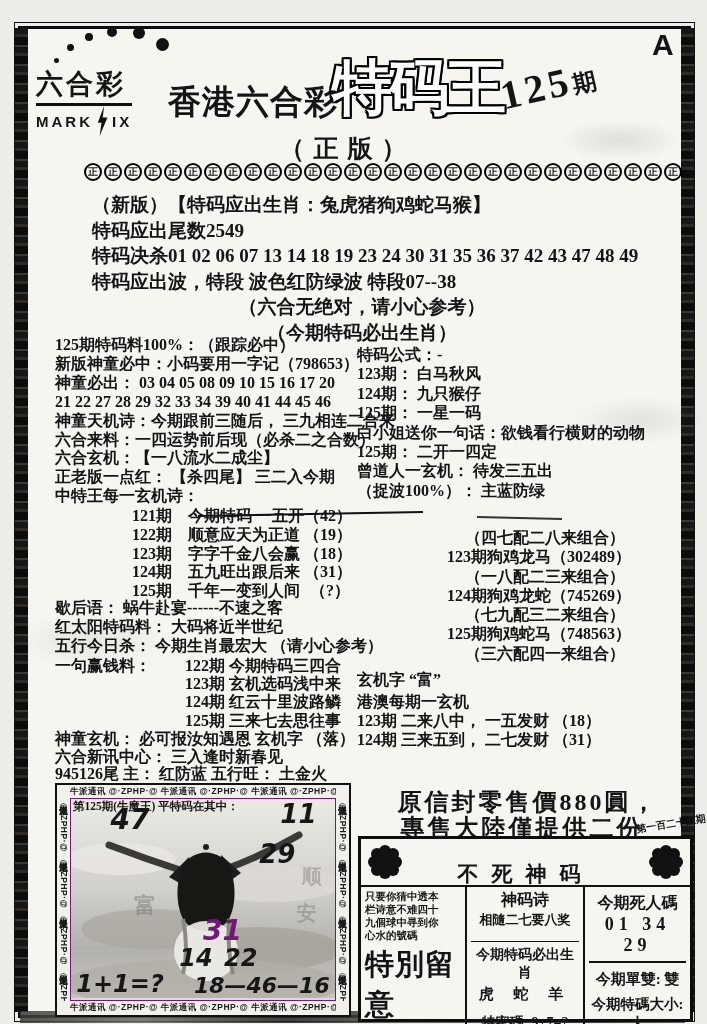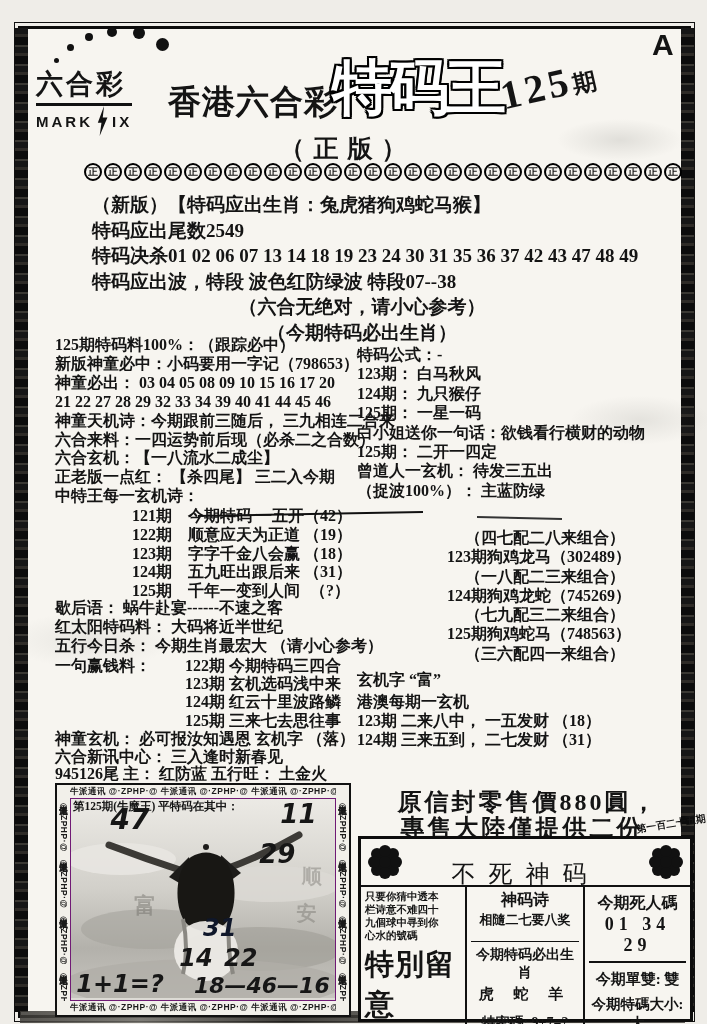--- a/index.html
+++ b/index.html
@@ -64,21 +64,21 @@
   .pic-inner{position:relative;border:1px solid #701a75;overflow:hidden;background:#dddbd5;}
   .pic-caption{position:absolute;left:2px;top:0;font-size:11.5px;font-weight:bold;z-index:5;white-space:nowrap;}
   .hand{position:absolute;font-family:"DejaVu Sans",sans-serif;font-weight:bold;font-style:italic;color:#161616;z-index:4;}
   .wm{position:absolute;font-weight:bold;color:#6f6d67;z-index:3;}
   
   .death{
     left:358px;top:836px;width:329px;height:180px;border:3px solid #0d0d0d;background:#f7f5f0;
     display:flex;flex-direction:column;
   }
   .death-title{display:flex;align-items:center;justify-content:space-between;height:46px;padding:0 10px;border-bottom:2px solid #111;}
-  .death-title .t{font-size:24px;font-weight:normal;letter-spacing:13px;margin-top:24px;}
+  .death-title .t{font-size:21px;font-weight:bold;letter-spacing:13px;margin-top:24px;}
   .flower{width:12px;height:12px;background:#111;border-radius:50%;margin:0 8px;
     box-shadow:11px 0 0 #111,-11px 0 0 #111,0 11px 0 #111,0 -11px 0 #111,8px 8px 0 #111,-8px 8px 0 #111,8px -8px 0 #111,-8px -8px 0 #111,0 0 0 3px #111;}
   .death-body{flex:1;display:grid;grid-template-columns:104px 118px 1fr;}
   .dcell{padding:3px 4px;position:relative;}
   .dcell+.dcell{border-left:2px solid #111;}
   .d-intro{font-size:10.5px;font-weight:bold;line-height:13px;white-space:nowrap;}
   .d-big{font-size:29px;font-weight:bold;letter-spacing:1px;margin-top:3px;}
   .d-updown{font-size:16px;font-weight:bold;letter-spacing:14px;text-align:center;margin-top:2px;}
   .d-mid{text-align:center;font-weight:bold;}
   .d-mid .r1{font-size:16px;}
@@ -264,21 +264,21 @@
       <path d="M170,74 L150,56 L148,90 Z" fill="#1d1c1a"></path>
       <path d="M120,58 C106,68 102,100 112,120 C122,136 148,136 158,120 C168,100 164,68 150,58 C140,52 130,52 120,58 Z" fill="#181714"></path>
       <ellipse cx="135" cy="152" rx="32" ry="30" fill="#efede8" opacity="0.92"></ellipse>
       <path d="M112,120 Q118,150 112,175" stroke="#8a8882" stroke-width="4" fill="none"></path>
       <path d="M158,120 Q156,150 162,175" stroke="#8a8882" stroke-width="4" fill="none"></path>
       <circle cx="135" cy="48" r="3" fill="#1d1c1a"></circle>
     </svg>
     <div class="hand" style="left:15%;top:2%;font-size:28px;">47</div>
     <div class="hand" style="right:7%;top:0%;font-size:26px;">11</div>
     <div class="hand" style="right:15%;top:20%;font-size:26px;">29</div>
-    <div class="hand" style="left:50%;top:57%;font-size:24px;color:#0f172a;">31</div>
+    <div class="hand" style="left:50%;top:57%;font-size:28px;color:#701a75;">31</div>
     <div class="hand" style="left:41%;top:72%;font-size:24px;">14</div>
     <div class="hand" style="left:58%;top:72%;font-size:24px;">22</div>
     <div class="hand" style="left:2%;bottom:1%;font-size:24px;">1+1=?</div>
     <div class="hand" style="right:2%;bottom:1%;font-size:22px;">18—46—16</div>
     <div class="wm" style="left:24%;top:46%;font-size:22px;opacity:.45;">富</div>
     <div class="wm" style="right:5%;top:32%;font-size:20px;opacity:.4;">顺</div>
     <div class="wm" style="right:7%;top:50%;font-size:20px;opacity:.4;">安</div>
   </div>
   <div class="bstrip v">牛派通讯 @·ZPHP·@ 牛派通讯 @·ZPHP·@ 牛派通讯 @·ZPHP·@ 牛派通讯 @·ZPHP·@ </div>
 

